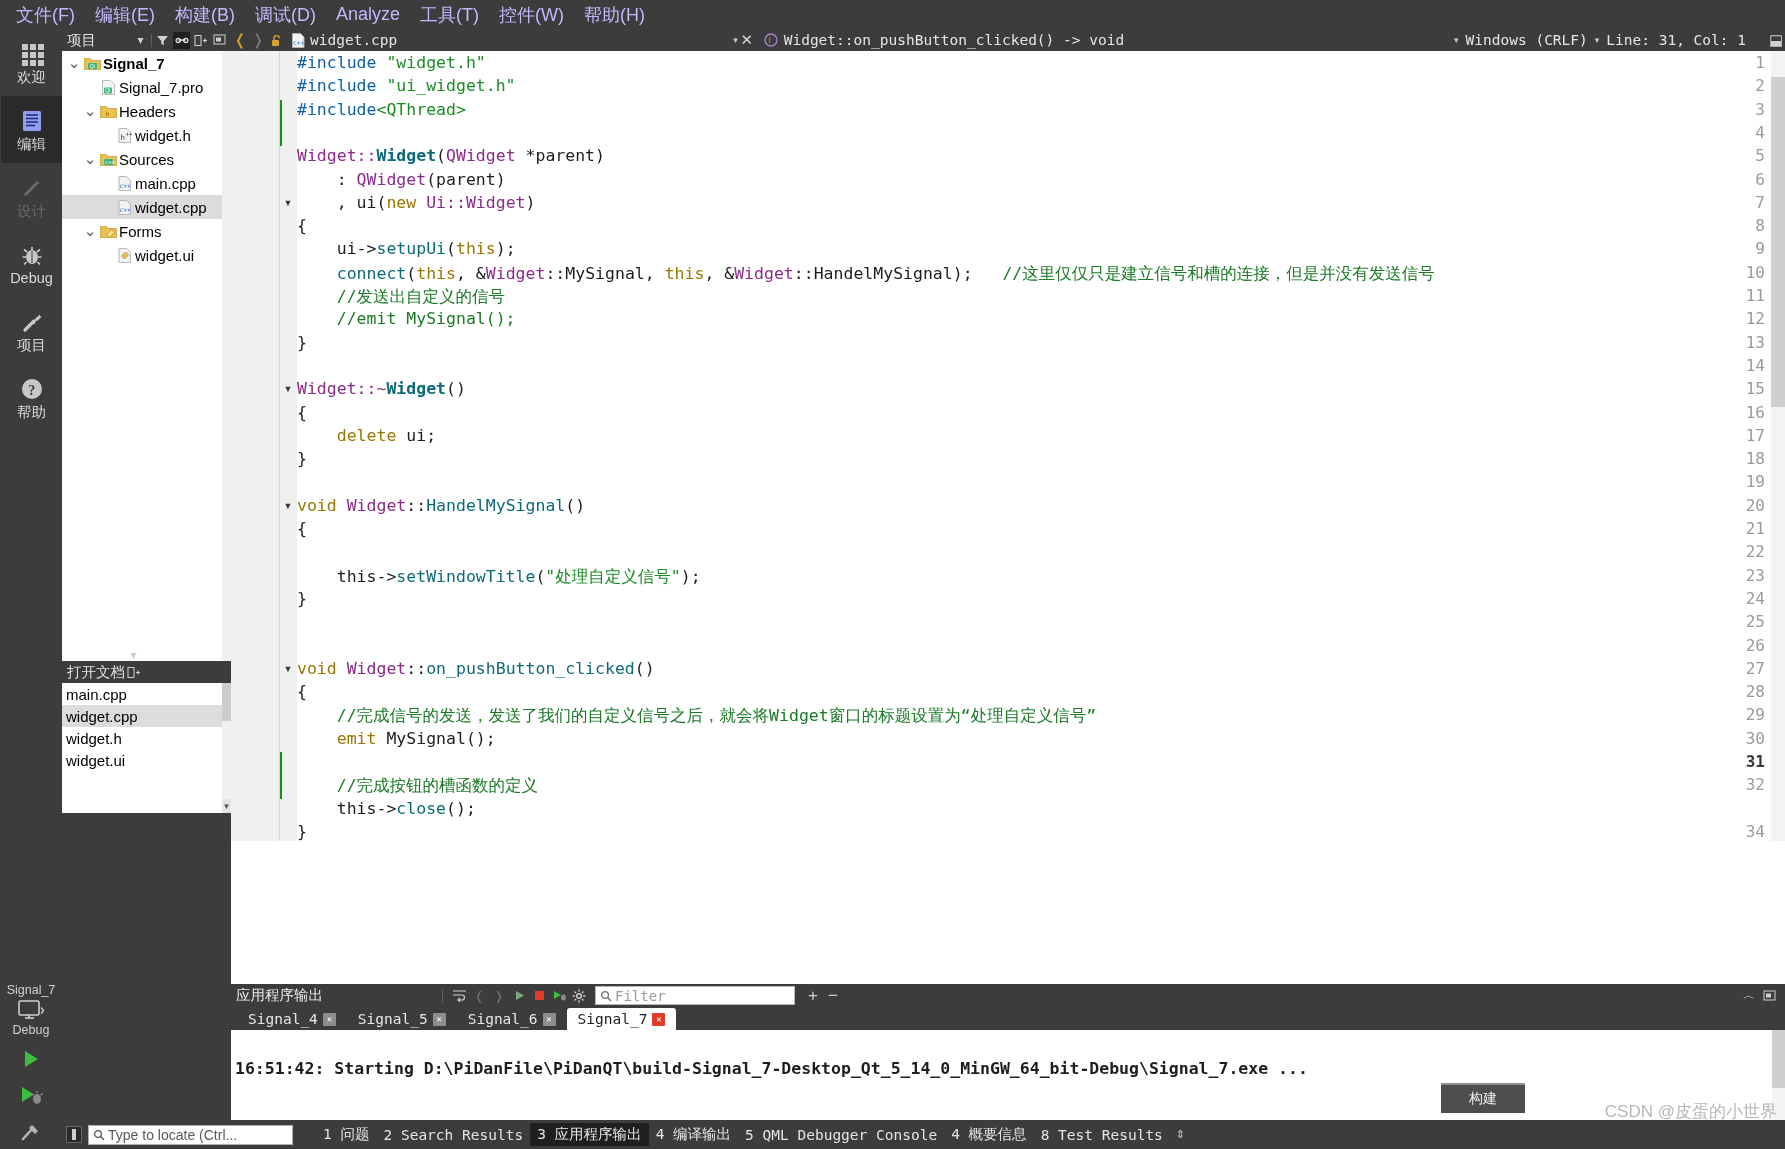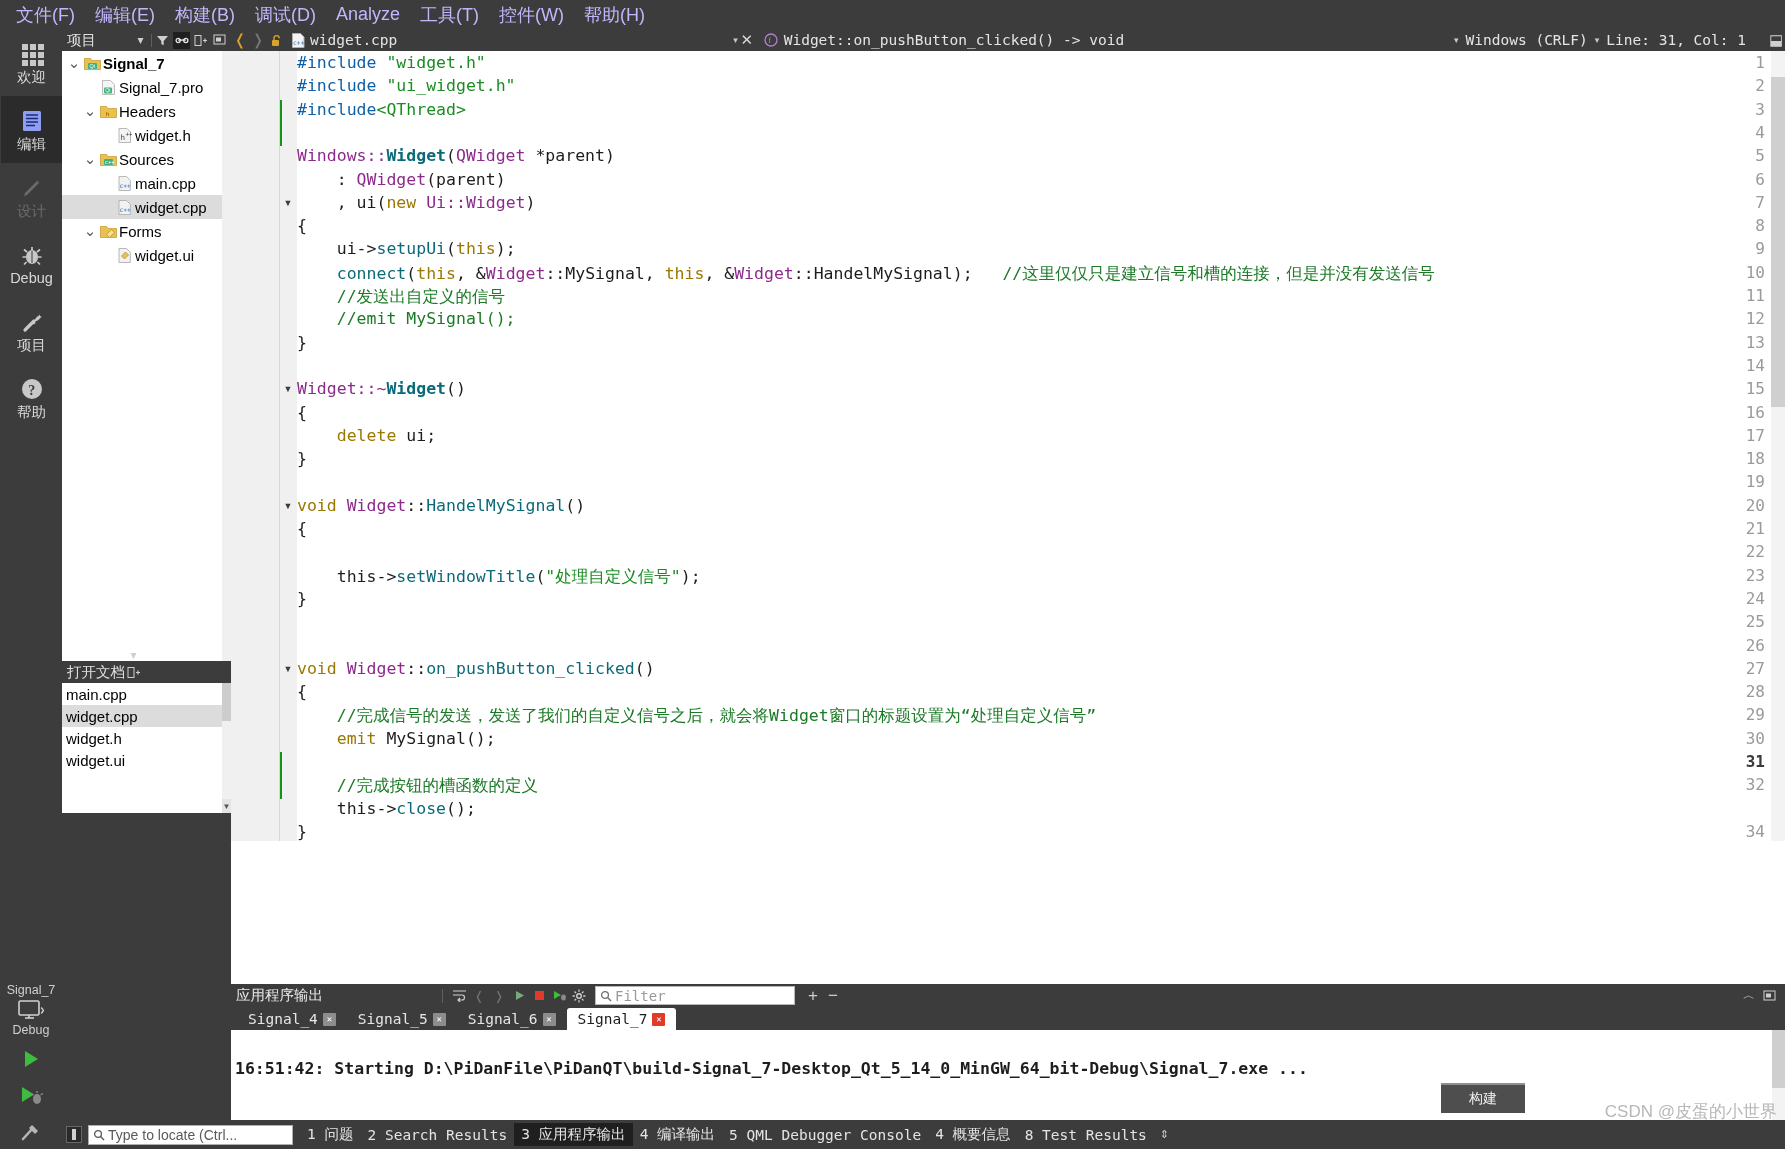--- a/index.html
+++ b/index.html
@@ -238,21 +238,21 @@
     position: absolute; left: 62px; bottom: 0; width: 1723px; height: 29px;
     background: #3c3c3c; display:flex; align-items:center; padding-left:4px;
   }
   #locator-toggle {
     width:16px;height:17px;background:#2a2a2a;border:1px solid #666; margin-right:6px;
     display:flex;align-items:center;justify-content:center;
   }
   #locator-toggle::after{content:"";width:4px;height:11px;background:#cfcfcf;}
   #locator {
     width: 205px; height:20px; background:#fff; border:1px solid #aeaeae;
-    display:flex; align-items:center; gap:3px; padding-left:4px; margin-right:7px;
+    display:flex; align-items:center; gap:3px; padding-left:4px; margin-right:23px;
   }
   #locator .ltext { font-size:14px; color:#5a5a5a; font-family:"Liberation Sans", sans-serif;}
   .sb-item { font-size:14.5px; color:#e4e4e4; padding: 2px 7px; font-family:"DejaVu Sans Mono", monospace; white-space:nowrap;}
   .sb-item.active { background:#1f1f1f; }
   .sb-caret { color:#cfcfcf; font-size:11px; padding-left:6px;}
   #watermark {
     position:absolute; right: 8px; bottom: 26px;
     font-size:17px; color:#b7b7b7; font-family:"Liberation Sans", sans-serif;
   }
 
@@ -583,21 +583,21 @@
         <div class="codeline" style="top: 2px;"><span class="pp">#include </span><span class="str">"widget.h"</span></div>
         <div class="lnum" style="top: 25.3px;">2</div>
         <div class="codeline" style="top: 25.3px;"><span class="pp">#include </span><span class="str">"ui_widget.h"</span></div>
         <div class="lnum" style="top: 48.6px;">3</div>
         <div class="cursorline" style="top: 48.6px; height: 23.3px;"></div>
         <div class="codeline" style="top: 48.6px;"><span class="pp">#include</span><span class="str">&lt;QThread&gt;</span></div>
         <div class="lnum" style="top: 71.9px;">4</div>
         <div class="cursorline" style="top: 71.9px; height: 23.3px;"></div>
         <div class="codeline" style="top: 71.9px;"></div>
         <div class="lnum" style="top: 95.2px;">5</div>
-        <div class="codeline" style="top: 95.2px;"><span class="cls">Windows::</span><span class="fn">Widget</span><span class="pl">(</span><span class="cls">QWidget </span><span class="pl">*parent)</span></div>
+        <div class="codeline" style="top: 95.2px;"><span class="cls">Widget::</span><span class="fn">Widget</span><span class="pl">(</span><span class="cls">QWidget </span><span class="pl">*parent)</span></div>
         <div class="lnum" style="top: 118.5px;">6</div>
         <div class="codeline" style="top: 118.5px;"><span class="pl">    : </span><span class="cls">QWidget</span><span class="pl">(parent)</span></div>
         <div class="lnum" style="top: 141.8px;">7</div>
         <div class="fold" style="top: 146.8px;">▼</div>
         <div class="codeline" style="top: 141.8px;"><span class="pl">    , </span><span class="pl">ui</span><span class="pl">(</span><span class="kw">new</span><span class="pl"> </span><span class="cls">Ui::Widget</span><span class="pl">)</span></div>
         <div class="lnum" style="top: 165.1px;">8</div>
         <div class="codeline" style="top: 165.1px;"><span class="pl">{</span></div>
         <div class="lnum" style="top: 188.4px;">9</div>
         <div class="codeline" style="top: 188.4px;"><span class="pl">    ui-&gt;</span><span class="fnd">setupUi</span><span class="pl">(</span><span class="kw">this</span><span class="pl">);</span></div>
         <div class="lnum" style="top: 211.7px;">10</div>

